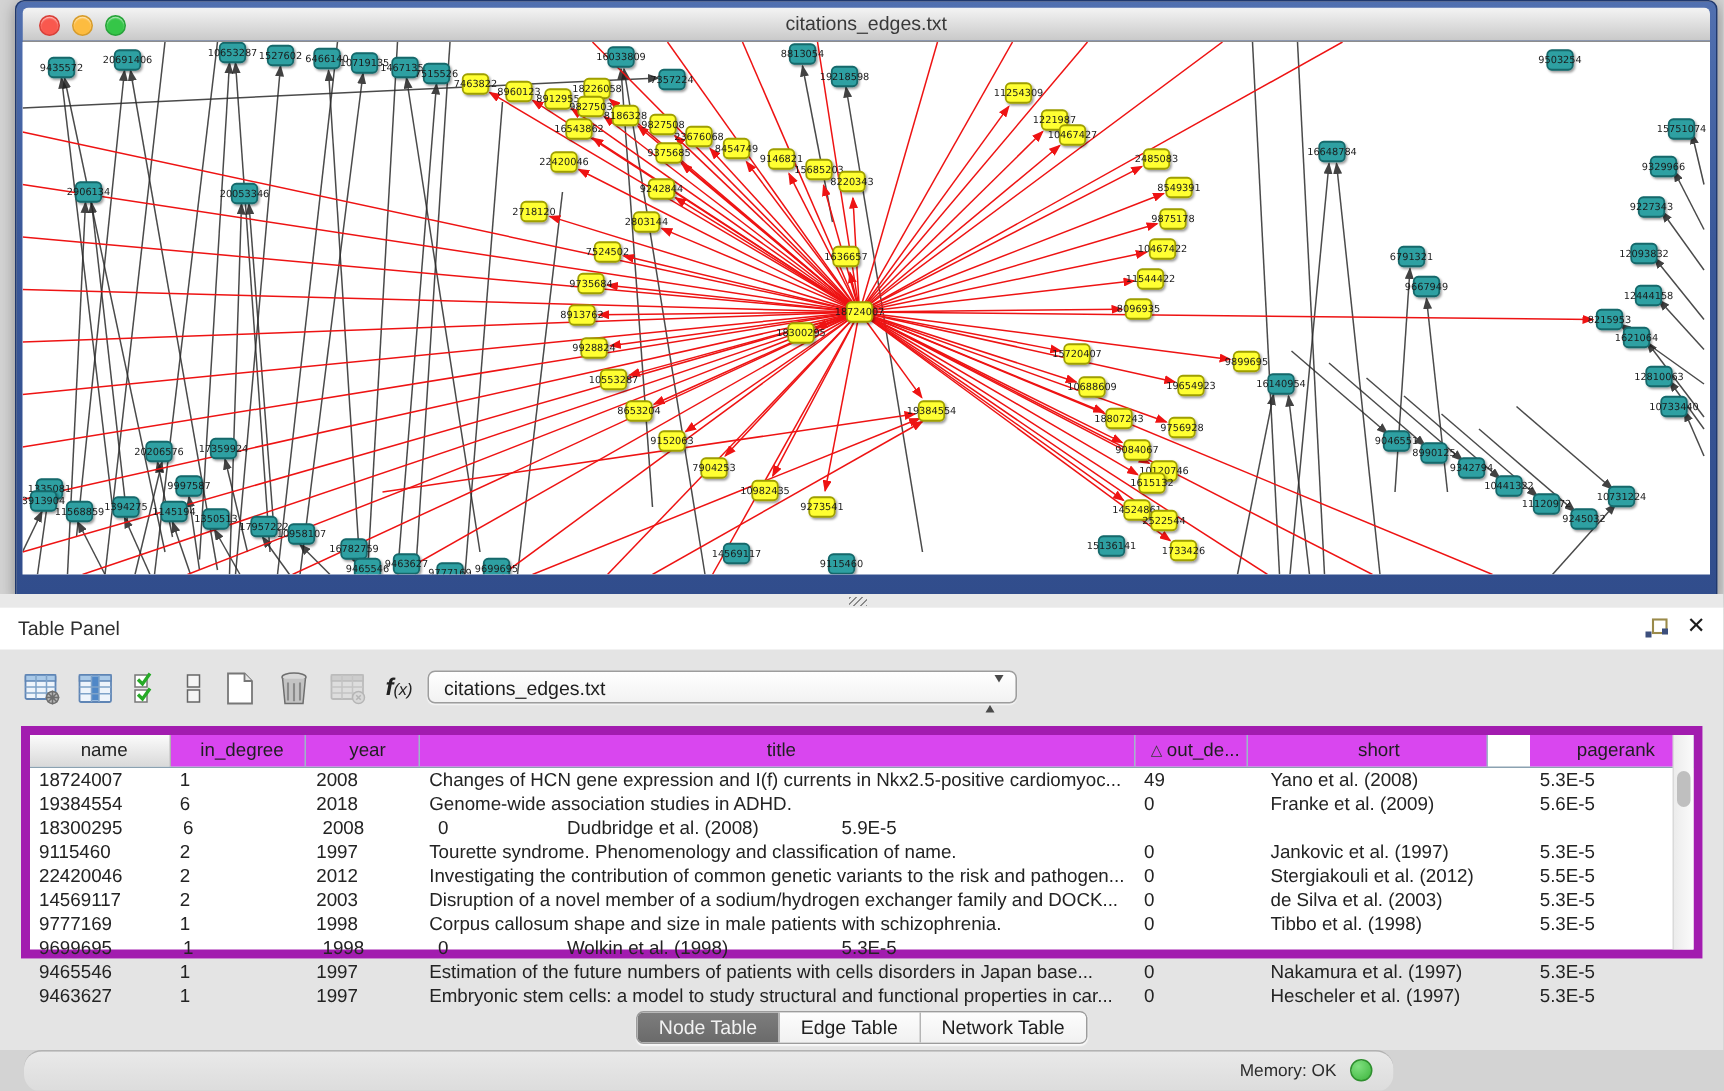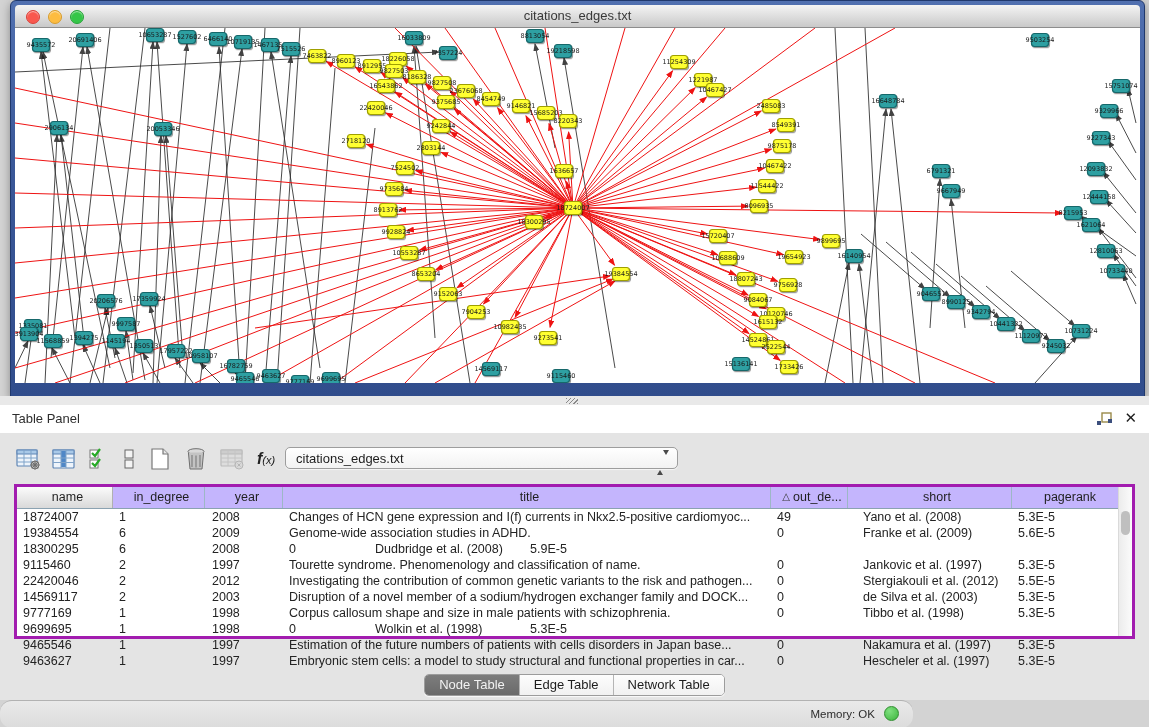--- a/index.html
+++ b/index.html
@@ -56,63 +56,63 @@
     border:1px solid #9d9d9d;border-radius:5px;
     font-size:13px;color:#1d1d1d;line-height:21px;padding-left:10px;box-sizing:border-box;
     box-shadow:0 1px 1px rgba(255,255,255,.7);
   }
   .combo-arrows{position:absolute;right:8px;top:4px;}
   .combo-arrows .up{width:0;height:0;border-left:3.5px solid transparent;border-right:3.5px solid transparent;border-bottom:5px solid #4a4a4a;margin-bottom:2px;}
   .combo-arrows .dn{width:0;height:0;border-left:3.5px solid transparent;border-right:3.5px solid transparent;border-top:5px solid #4a4a4a;}
   
   .tablebox{
     position:absolute;left:14px;top:79px;width:1121px;height:155px;
-    background:#ffffff;border:3px solid #a21caf;box-sizing:border-box;
+    background:#ffffff;border:6px solid #a21caf;box-sizing:border-box;
   }
   .thead{display:flex;height:21px;border-bottom:1px solid #8ba2b1;}
   .th{
     font-size:12.5px;color:#1f1f1f;text-align:center;line-height:20px;
-    background:#c4b5fd;border-right:1px solid #9db7c6;box-sizing:border-box;
+    background:#d946ef;border-right:1px solid #9db7c6;box-sizing:border-box;
     overflow:hidden;white-space:nowrap;
   }
   .th.first{background:linear-gradient(#fbfbfb,#d9d9d9);border-right:1px solid #b0b0b0;}
   .sort-tri{display:inline-block;transform:translateY(-1px);margin-right:3px;color:#3a3a3a;font-size:10px;}
   .tbody{position:relative;}
   .trow{display:flex;height:16px;line-height:16px;}
   .tcell{
     font-size:12.5px;color:#232323;white-space:nowrap;overflow:hidden;
     box-sizing:border-box;
   }
   .c0{width:96px;padding-left:6px;}
   .c1{width:92px;padding-left:6px;}
   .c2{width:78px;padding-left:7px;}
   .c3{width:488px;padding-left:6px;}
   .c4{width:77px;padding-left:6px;}
   .c5{width:164px;padding-left:15px;}
-  .c6{width:111px;padding-left:6px;}
+  .c6{width:111px;padding-left:6px;margin-left:28px;}
   .vscroll{
     position:absolute;right:0;top:0;bottom:0;width:13px;
     background:linear-gradient(90deg,#ececec,#fbfbfb);border-left:1px solid #dadada;
   }
   .vthumb{position:absolute;left:2px;top:24px;width:9px;height:24px;background:#bfbfbf;border-radius:5px;}
   
   .tabbar{position:absolute;left:0;top:269px;width:100%;display:flex;justify-content:center;}
   .seg{
     display:flex;border:1px solid #9c9c9c;border-radius:5px;overflow:hidden;
     background:#fcfcfc;box-shadow:0 1px 1px rgba(255,255,255,.8);
   }
   .seg .tab{
     font-size:13px;color:#1d1d1d;padding:2px 14px;line-height:16px;
     border-right:1px solid #b5b5b5;background:linear-gradient(#fdfdfd,#f1f1f1);
   }
   .seg .tab:last-child{border-right:none;}
   .seg .tab.selected{background:linear-gradient(#7d7d7d,#6a6a6a);color:#f2f2f2;}
   
   .statusbar{
-    position:absolute;left:0;top:700px;width:913px;height:27px;
+    position:absolute;left:16px;top:700px;width:913px;height:27px;
     background:linear-gradient(#e9e9e9,#dcdcdc);border-top:1px solid #b2b2b2;border-radius:12px;
   }
   .memory{position:absolute;right:38px;top:7px;font-size:11.5px;color:#2c2c2c;}
   .memdot{
     position:absolute;right:14px;top:5px;width:15px;height:15px;border-radius:50%;
     background:radial-gradient(circle at 35% 30%,#7fe07f,#3db53d);border:1px solid #2f8f2f;box-sizing:border-box;
   }
 </style>
 </head>
 <body>
@@ -825,21 +825,21 @@
           <div class="tcell c1">1</div>
           <div class="tcell c2">2008</div>
           <div class="tcell c3">Changes of HCN gene expression and I(f) currents in Nkx2.5-positive cardiomyoc...</div>
           <div class="tcell c4">49</div>
           <div class="tcell c5">Yano et al. (2008)</div>
           <div class="tcell c6">5.3E-5</div>
         </div>
         <div class="trow">
           <div class="tcell c0">19384554</div>
           <div class="tcell c1">6</div>
-          <div class="tcell c2">2009</div>
+          <div class="tcell c2">2018</div>
           <div class="tcell c3">Genome-wide association studies in ADHD.</div>
           <div class="tcell c4">0</div>
           <div class="tcell c5">Franke et al. (2009)</div>
           <div class="tcell c6">5.6E-5</div>
         </div>
         <div class="trow">
           <div class="tcell c0">18300295</div>
           <div class="tcell c1">6</div>
           <div class="tcell c2">2008</div>
           <div class="tcell c4">0</div>

